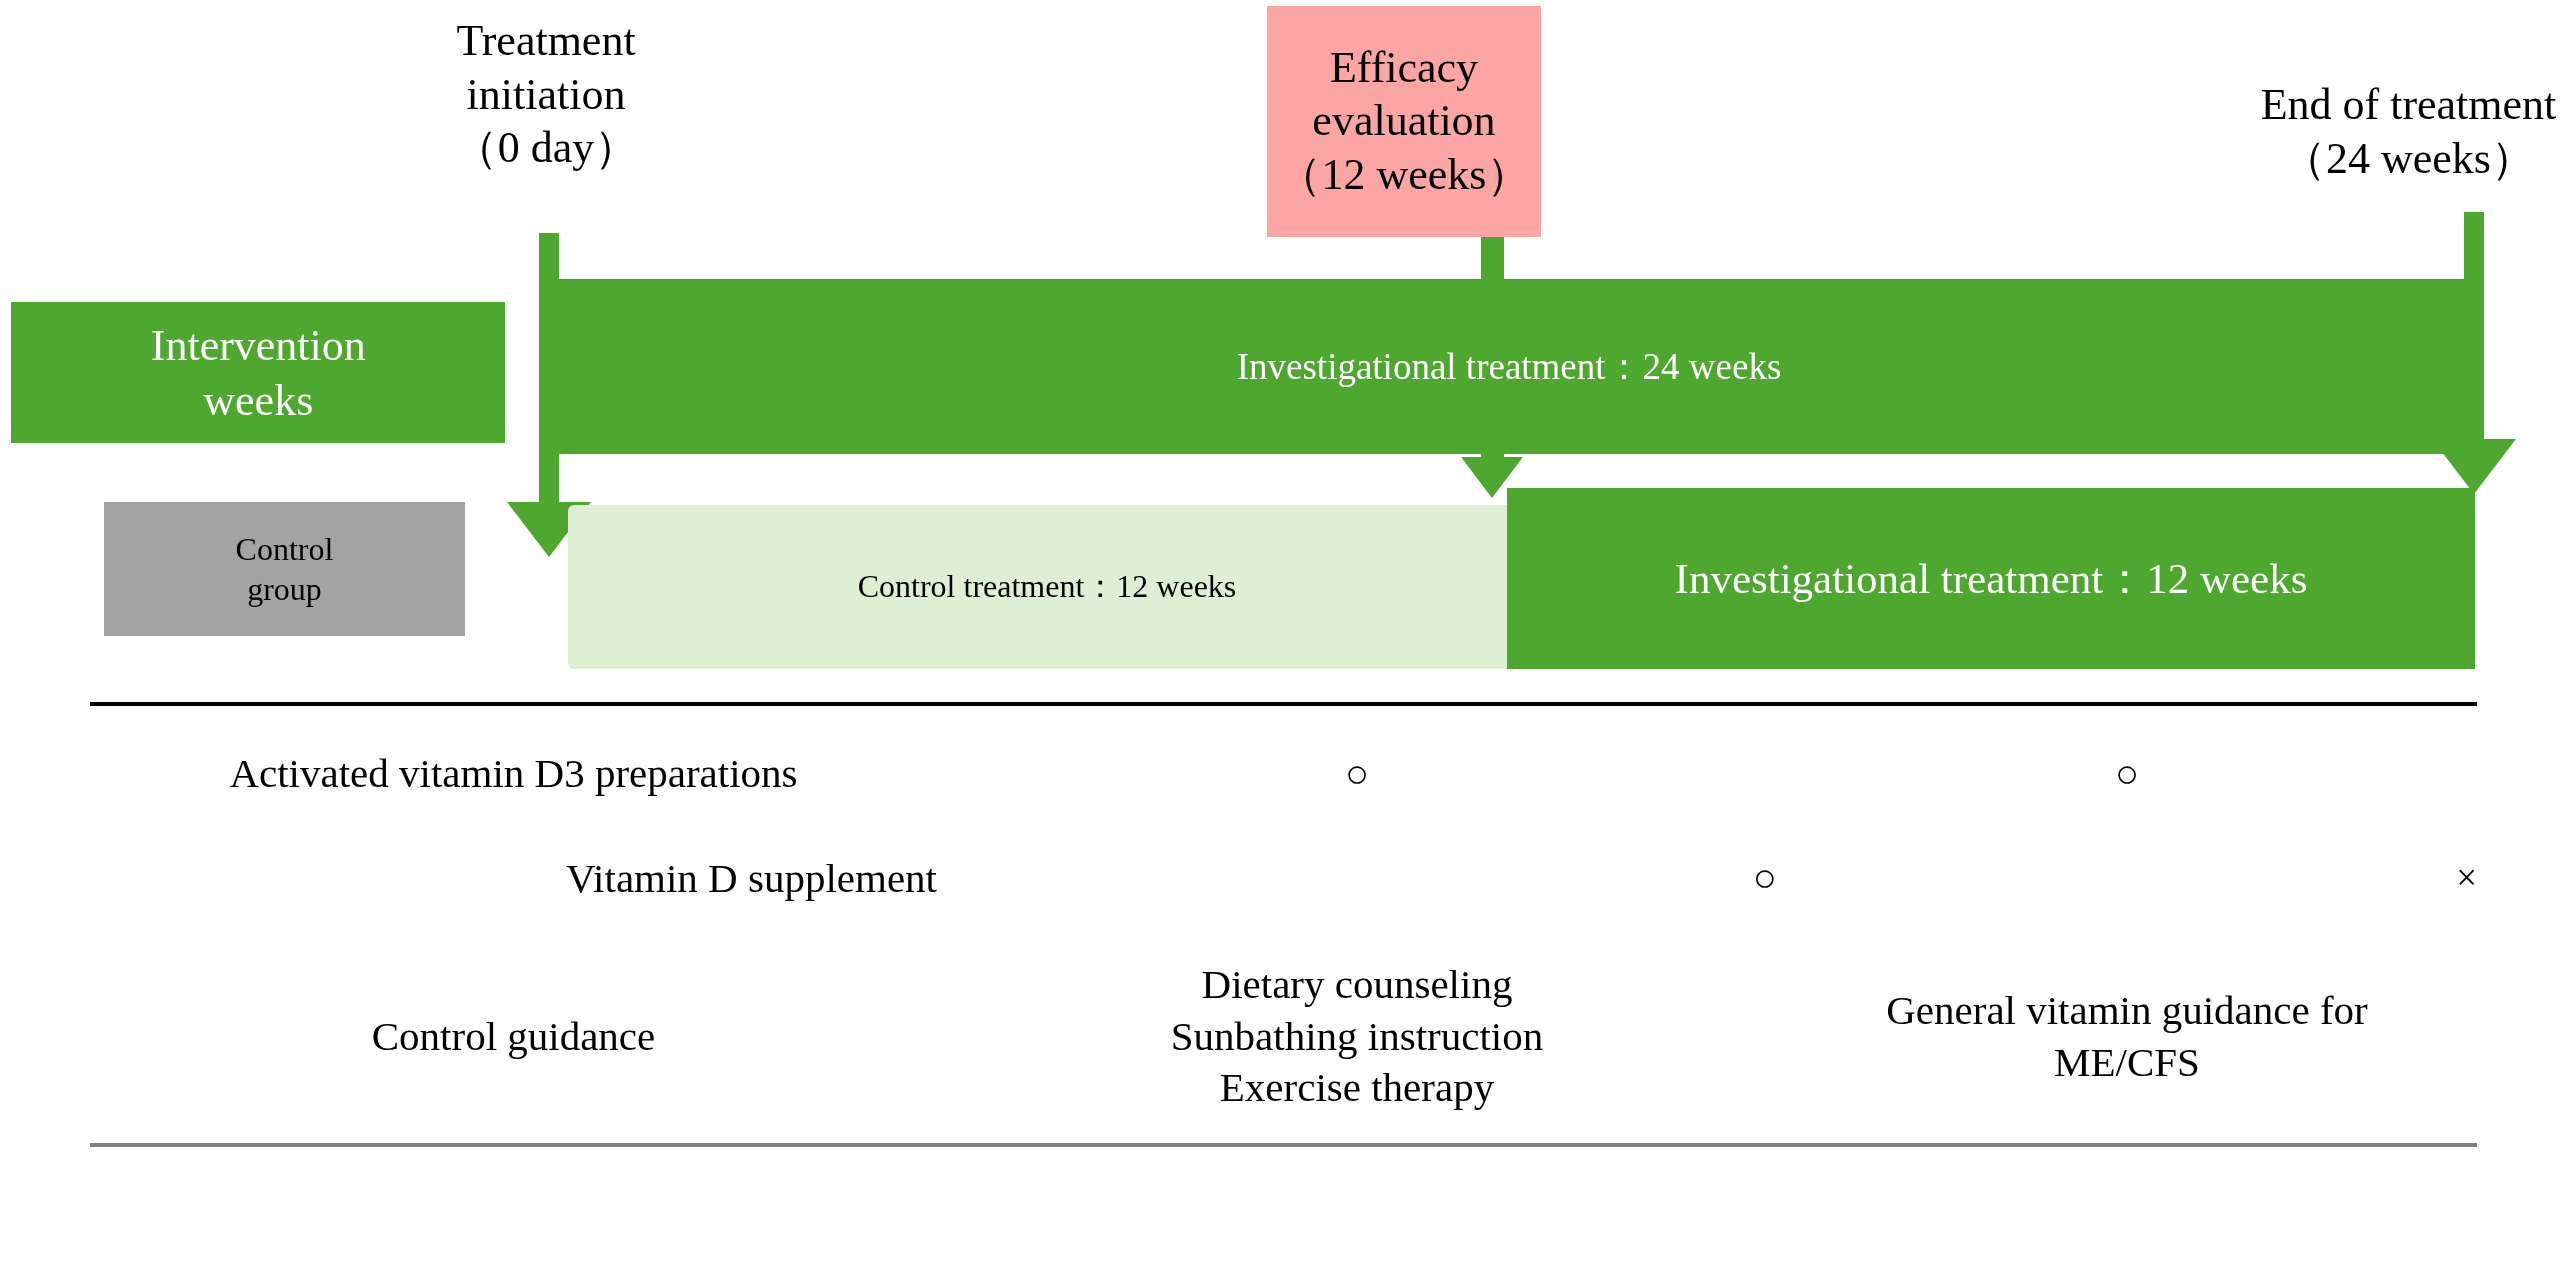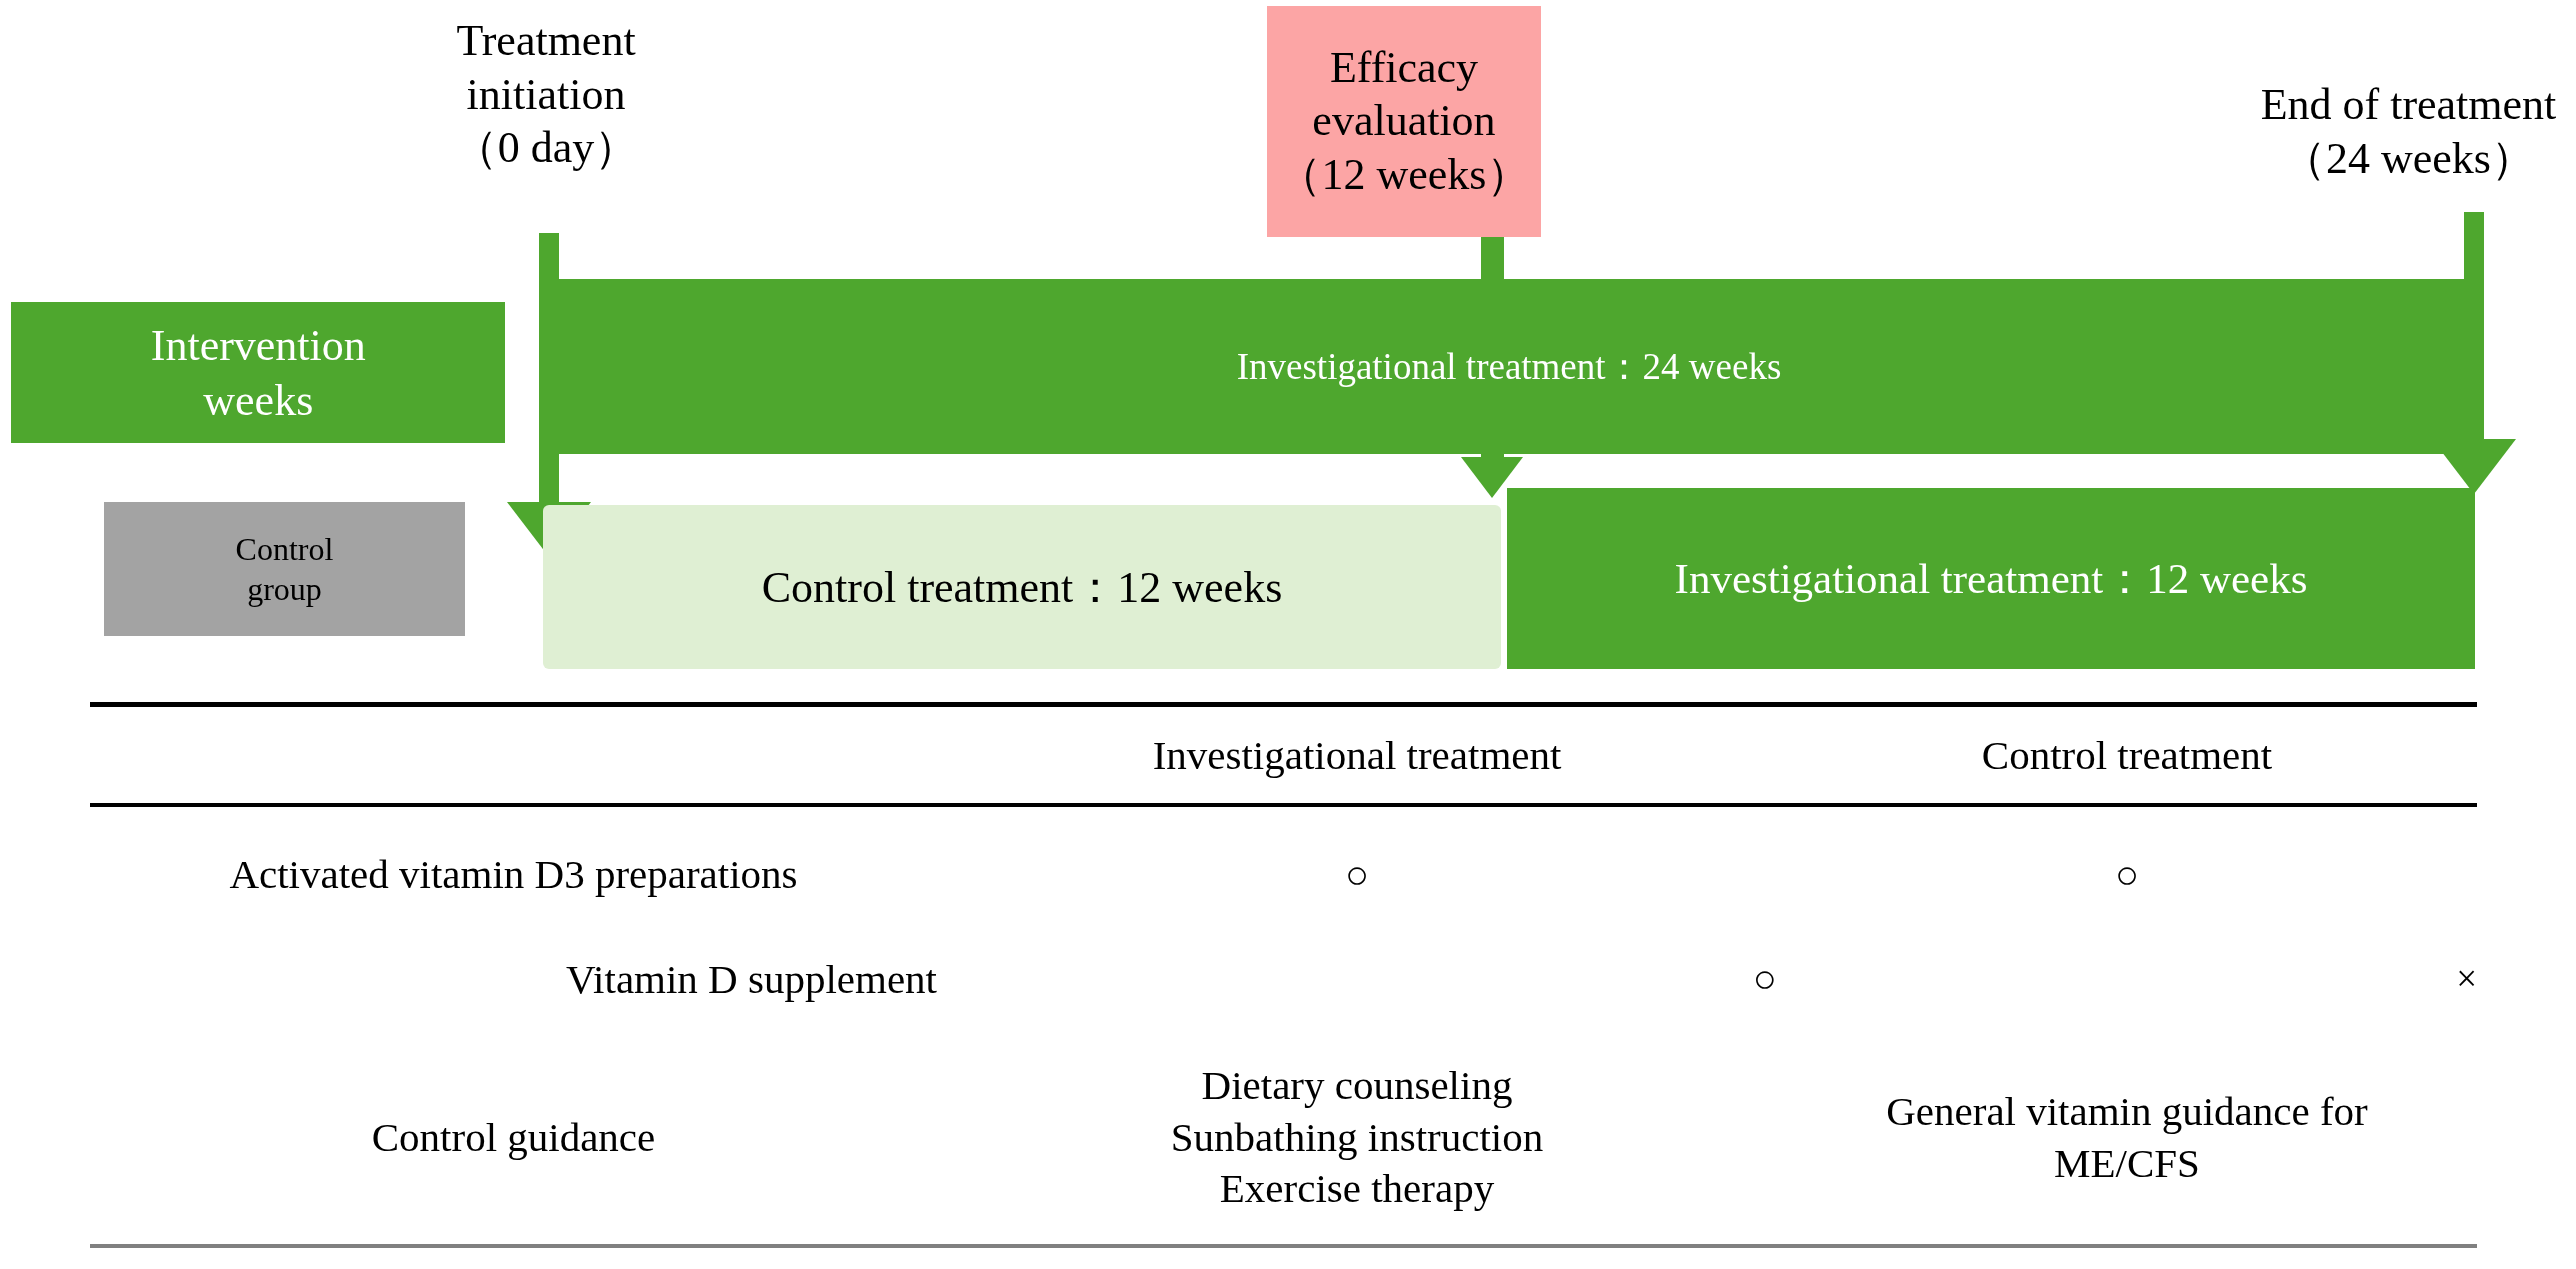--- a/index.html
+++ b/index.html
@@ -36,22 +36,22 @@
 
   
   #chip-intervention{left:11.3px;top:302px;width:494px;height:141px;background:#4EA72E;
        color:#fff;font-size:44px;line-height:1.25;white-space:pre-line;}
   #chip-control{left:104px;top:502px;width:361px;height:134px;background:#a3a3a3;
        color:#000;font-size:32px;line-height:1.25;white-space:pre-line;}
 
   
   #bar-row1{left:542px;top:279px;width:1934px;height:175px;background:#4EA72E;
        color:#fff;font-size:37px;}
-  #bar-row2-control{left:543px;top:505px;width:958px;height:164px;background:#DFEFD3;
-       color:#000;font-size:44px;border-radius:6px;}
+  #bar-row2-control{left:568px;top:505px;width:958px;height:164px;background:#DFEFD3;
+       color:#000;font-size:32px;border-radius:6px;}
   #bar-row2-investigational{left:1507px;top:488px;width:968px;height:181px;
        background:#4EA72E;color:#fff;font-size:43px;}
 
   
   #table-wrap{left:90px;top:702px;width:2387px;}
   table{border-collapse:collapse;width:100%;table-layout:fixed;}
   td,th{font-weight:normal;font-size:41px;padding:0;vertical-align:middle;}
   .rule-top   td{border-top:5px solid #000;}
   .rule-mid   td{border-top:4.2px solid #000;}
   .rule-bot   td{border-bottom:4.2px solid #808080;}
@@ -101,25 +101,20 @@
 <div class="abs ctr" id="bar-row2-investigational">Investigational treatment：12 weeks</div>
 
 <div class="abs" id="table-wrap">
   <table>
     <colgroup>
         <col class="c1">
         <col class="c2">
         <col class="c3">
       </colgroup>
     <tbody>
-      <tr class="rule-top hdrrow">
-        <td></td>
-        <td class="cellc">Investigational treatment</td>
-        <td class="cellc">Control treatment</td>
-      </tr>
       <tr class="rule-mid rowspace">
         <td></td>
         <td></td>
         <td></td>
       </tr>
       <tr class="rowA">
         <td class="cellc">Activated vitamin D3 preparations</td>
         <td class="cellc mark">○</td>
         <td class="cellc mark">○</td>
       </tr>

